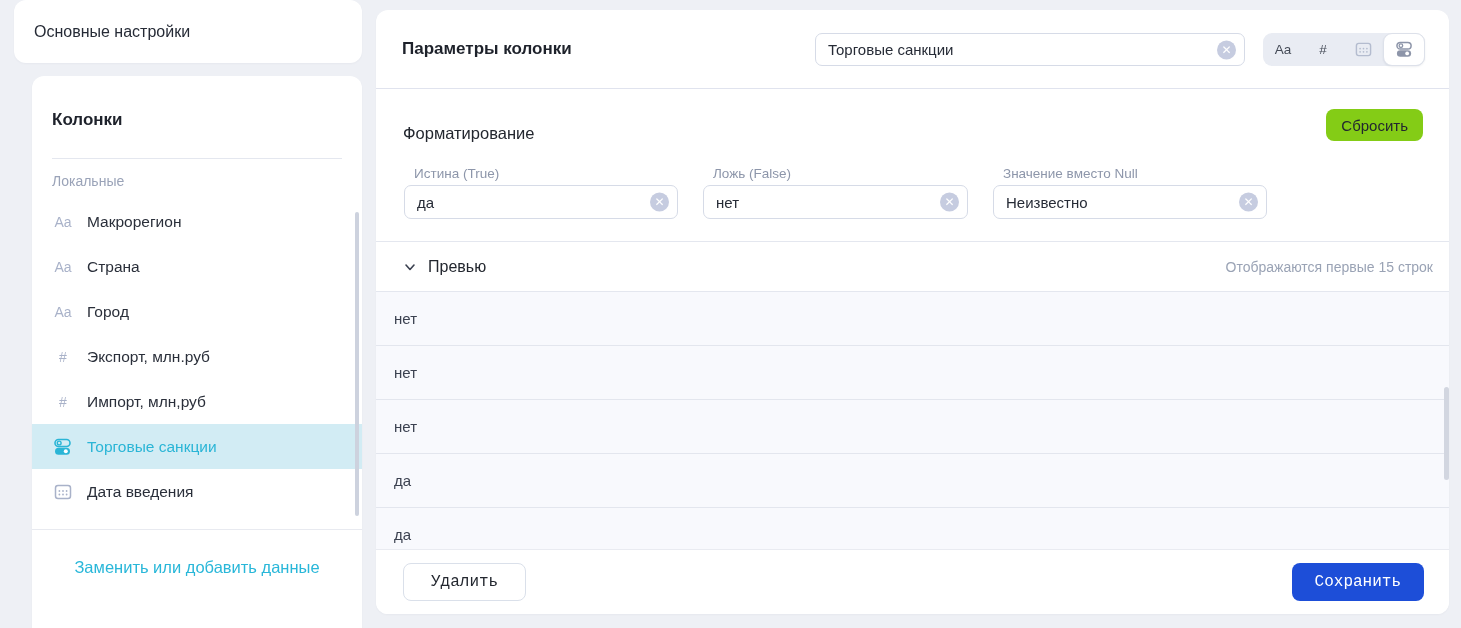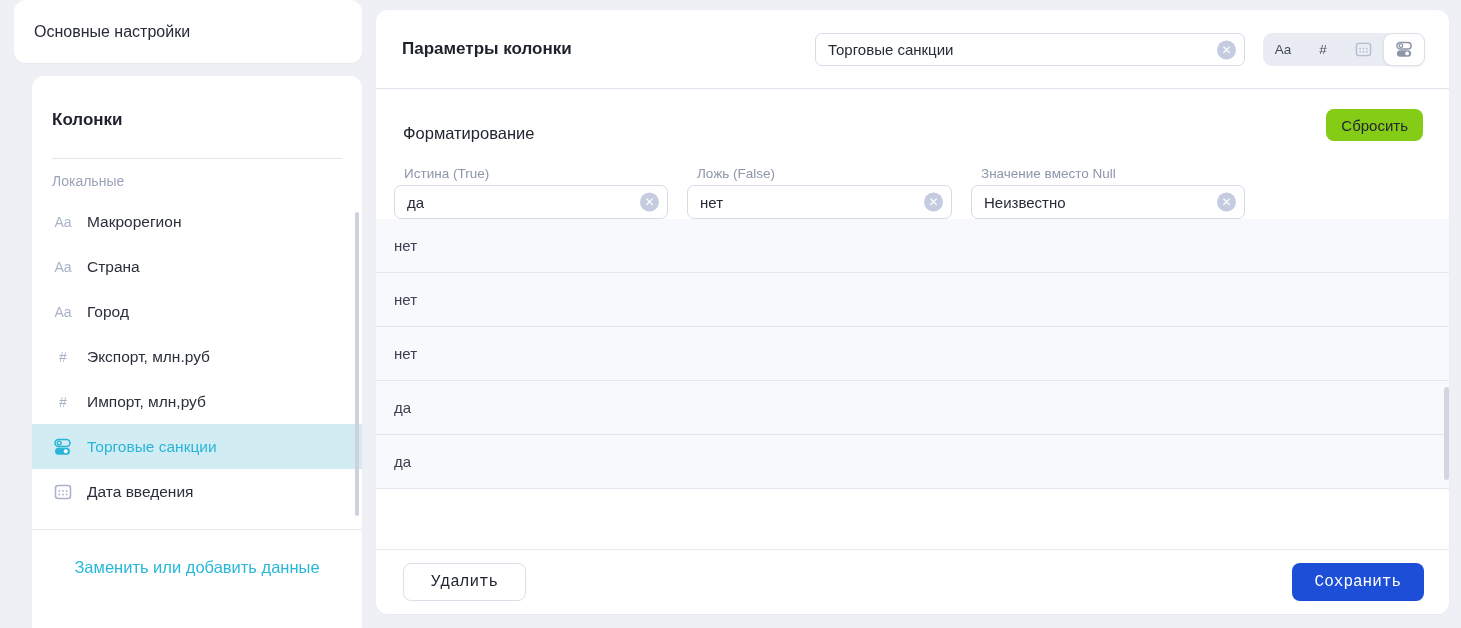--- a/index.html
+++ b/index.html
@@ -75,21 +75,21 @@
     background:#fff; border:1px solid #dde1ea; box-shadow:0 1px 2px rgba(40,50,80,.08);
   }
 
   .fmt-row { position:relative; height:63px; }
   .fmt-title { position:absolute; left:27px; top:35px; font-size:16.5px; color:#23272f; }
   .reset-btn {
     position:absolute; right:26px; top:20px; height:32px; padding:0 15px;
     background:#84cc16; border:none; border-radius:8px; font-size:15px;
     color:#23272f; cursor:pointer; font-family:inherit;
   }
-  .fields-row { display:flex; gap:19px; padding:14px 0 0 18px; }
+  .fields-row { display:flex; gap:25px; padding:14px 0 0 28px; }
   .field { width:274px; }
   .field:nth-child(2) { width:265px; }
   .field-label { font-size:13.5px; color:#8d96aa; margin-bottom:4px; padding-left:10px; }
   .field-input-wrap { position:relative; height:34px; }
 
   .preview-header {
     margin-top:22px; height:51px; border-top:1px solid #e4e7ef; border-bottom:1px solid #e4e7ef;
     display:flex; align-items:center; padding:0 16px 0 27px;
   }
   .chevron { width:16px; height:16px; margin-right:9px; cursor:pointer; display:flex; align-items:center; }
@@ -257,20 +257,29 @@
     </div>
     <div class="field">
       <div class="field-label">Значение вместо Null</div>
       <div class="field-input-wrap">
         <input class="text-input" type="text" value="Неизвестно" style="">
         <div class="clear-btn">✕</div>
       </div>
     </div>
   </div>
 
+  <div class="preview-header">
+    <span class="chevron">
+      <svg width="14" height="14" viewBox="0 0 14 14">
+        <polyline points="3,5 7,9.5 11,5" fill="none" stroke="#3b4150" stroke-width="1.6" stroke-linecap="round" stroke-linejoin="round"></polyline>
+      </svg>
+    </span>
+    <span class="preview-title">Превью</span>
+    <span class="preview-note">Отображаются первые 15 строк</span>
+  </div>
 
   <div class="preview-rows">
     <div class="p-row">
         <span>нет</span>
       </div>
     <div class="p-row">
         <span>нет</span>
       </div>
     <div class="p-row">
         <span>нет</span>

